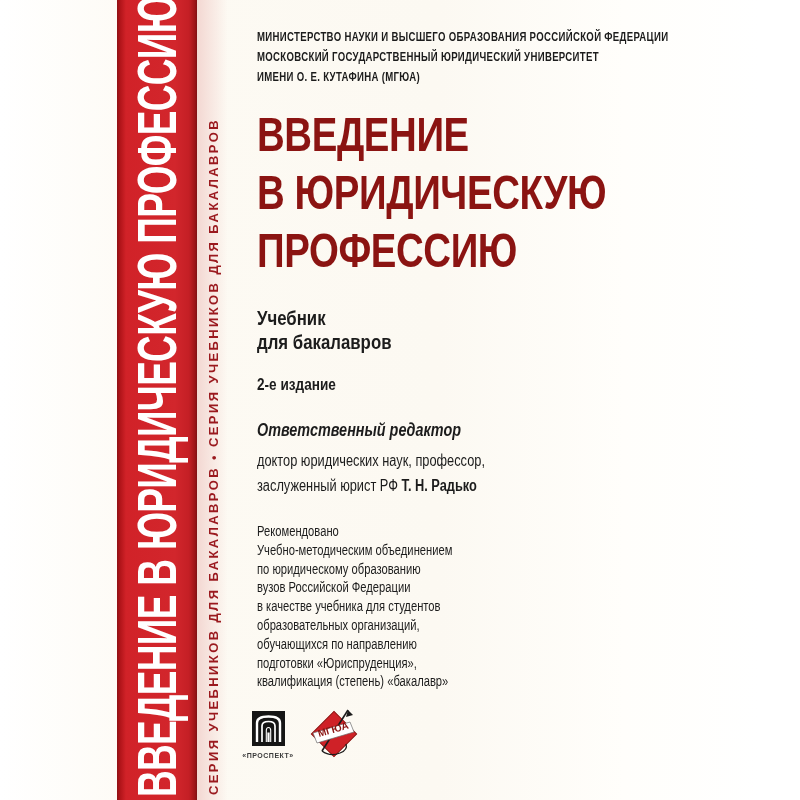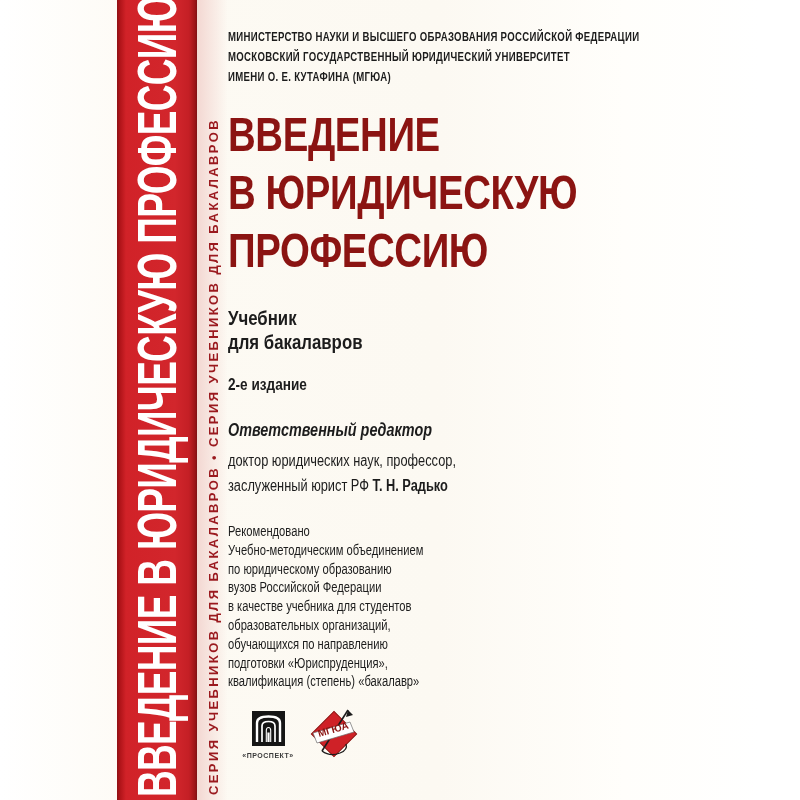--- a/index.html
+++ b/index.html
@@ -15,21 +15,21 @@
     background:linear-gradient(90deg,#f3d7d2 0%, rgba(255,255,255,0) 90%); }
   .spine-title { position:absolute; left:126px; top:797px; transform-origin:0 0;
     transform:rotate(-90deg) scaleX(0.66); white-space:nowrap;
     font-size:56px; line-height:62px; font-weight:bold; letter-spacing:-1px; color:#ffffff; }
   .spine-series { position:absolute; left:204px; top:795px; transform-origin:0 0;
     transform:rotate(-90deg); white-space:nowrap;
     font-size:13px; line-height:20px; font-weight:bold; letter-spacing:2.4px; color:#9a191e; }
 
   
   .condensed { transform:scaleX(0.8); transform-origin:0 0; }
-  #content { position:absolute; left:228px; top:0; width:540px; height:584px; color:#1c1c1c; }
+  #content { position:absolute; left:257px; top:0; width:540px; height:584px; color:#1c1c1c; }
   .blk { position:absolute; left:0; white-space:nowrap; }
 
   #header-block { top:27px; font-size:12px; line-height:20px; font-weight:bold; letter-spacing:.4px; }
   #title-block  { top:106px; font-size:48px; line-height:58px; font-weight:bold;
                   letter-spacing:-.5px; color:#8b1412; }
   #subtitle-block { top:306px; font-size:21px; line-height:24px; font-weight:bold; }
   #edition-block  { top:375px; font-size:17px; font-weight:bold; }
   #editor-heading { top:420px; font-size:18px; font-weight:bold; font-style:italic; }
   #editor-block   { top:448px; font-size:16px; line-height:25px; }
   #editor-block b { font-weight:bold; }

